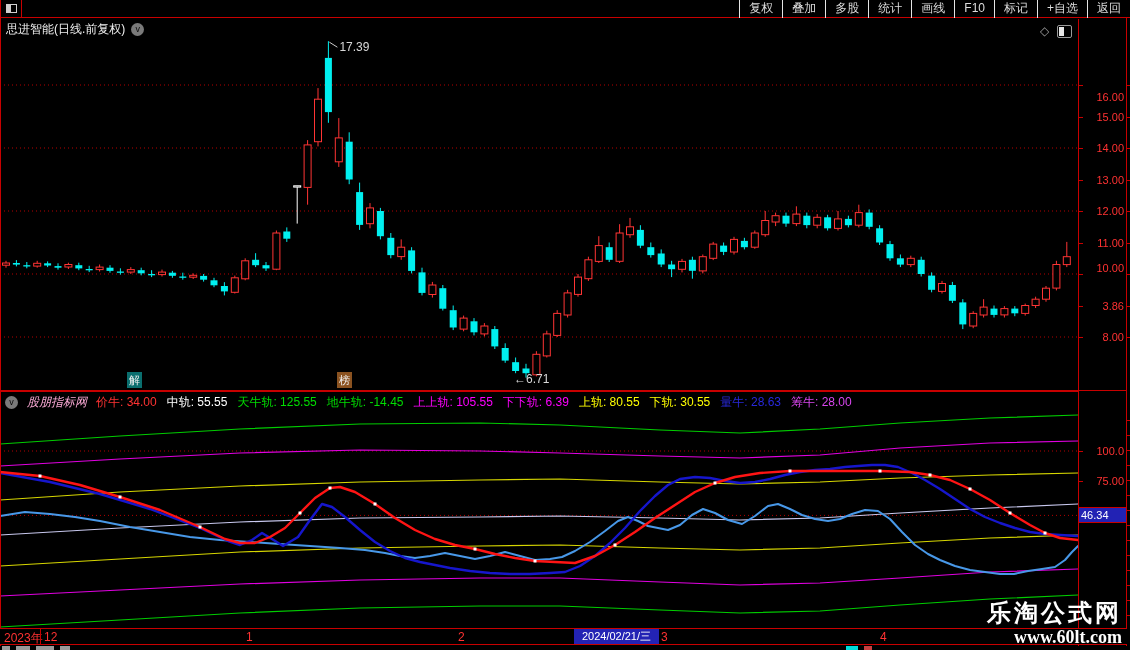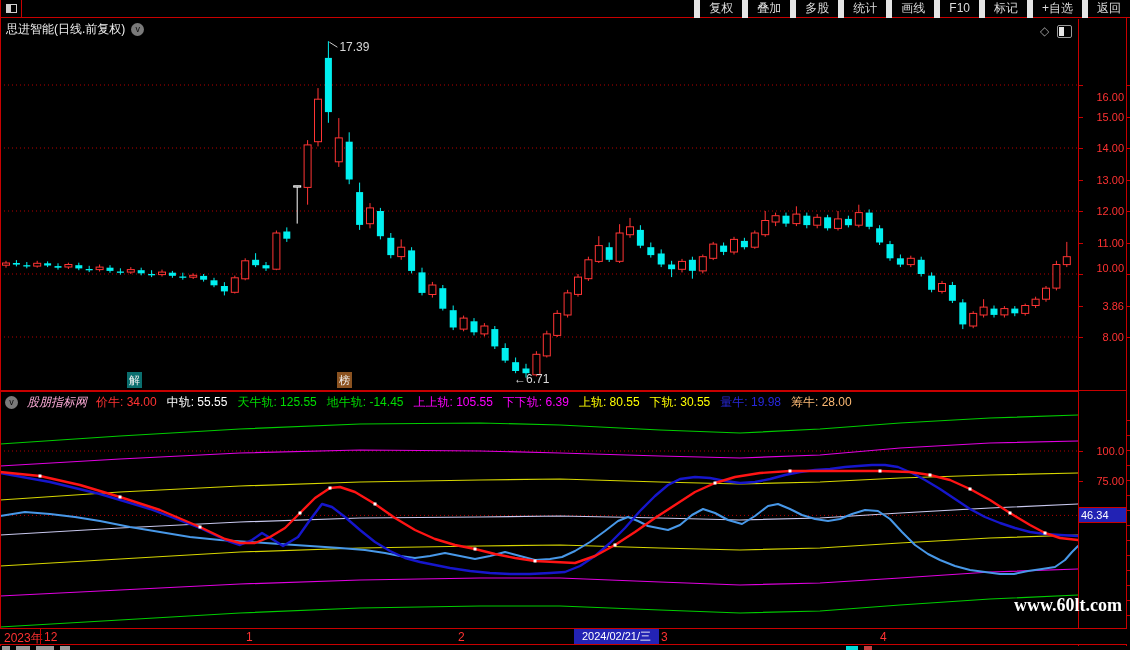--- a/index.html
+++ b/index.html
@@ -8,21 +8,21 @@
   .abs { position:absolute; }
   
   #toolbar { left:0; top:0; width:1130px; height:18px; border-bottom:1px solid #c80000; display:flex; align-items:center; font-size:12px; background:#000; z-index:20; }
   #win-icon-box { width:22px; height:18px; border-right:1px solid #c80000; border-left:1px solid #c80000; display:flex; align-items:center; justify-content:center; }
   .win-glyph { width:11px; height:9px; border:1px solid #cfcfcf; position:relative; }
   .win-glyph::after { content:""; position:absolute; left:0; top:0; width:4px; height:7px; background:#cfcfcf; }
   #periods { display:flex; gap:11px; padding-left:8px; }
   .period { color:#dcdcdc; cursor:default; white-space:nowrap; }
   .period.active { color:#00e8e8; }
   #tb-right { margin-left:auto; display:flex; height:18px; align-items:center; }
-  .tb-btn { padding:0 9px; border-left:6px solid #e5e5e5; height:18px; line-height:17px; white-space:nowrap; }
+  .tb-btn { padding:0 9px; border-left:1px solid #e5e5e5; height:18px; line-height:17px; white-space:nowrap; }
   
   #titlebar { left:0; top:19px; width:1078px; height:21px; display:flex; align-items:center; font-size:12px; }
   #title-text { color:#f0f0f0; padding-left:6px; }
   .circ-icon { width:13px; height:13px; border-radius:50%; background:#7a7a7a; color:#0a0a0a; font-size:9px; line-height:12px; text-align:center; margin-left:6px; }
   #title-right-icons { position:absolute; left:1040px; top:24px; display:flex; gap:8px; align-items:center; }
   .diamond { color:#9a9a9a; font-size:12px; }
   .mini-win { width:15px; height:13px; border:1px solid #9a9a9a; border-radius:2px; position:relative; }
   .mini-win::after { content:""; position:absolute; left:1px; top:1px; width:5px; height:9px; background:#e6e6e6; }
   
   #main-svg { position:absolute; left:0; top:40px; }
@@ -307,22 +307,22 @@
   <span id="ind-name">股朋指标网</span>
   <span id="ind-fields" style="display:flex; gap:10px;">
       <span style="color: rgb(255, 50, 50); text-align: right;">价牛: 34.00</span>
       <span style="color: rgb(255, 255, 255);">中轨: 55.55</span>
       <span style="color: rgb(0, 221, 0);">天牛轨: 125.55</span>
       <span style="color: rgb(0, 221, 0);">地牛轨: -14.45</span>
       <span style="color: rgb(255, 0, 255);">上上轨: 105.55</span>
       <span style="color: rgb(255, 0, 255);">下下轨: 6.39</span>
       <span style="color: rgb(255, 255, 0);">上轨: 80.55</span>
       <span style="color: rgb(255, 255, 0);">下轨: 30.55</span>
-      <span style="color: rgb(40, 40, 220);">量牛: 19.98</span>
-      <span style="color: #fdba74;">筹牛: 28.00</span>
+      <span style="color: rgb(40, 40, 220);">量牛: 28.63</span>
+      <span style="color: #d946ef;">筹牛: 28.00</span>
     </span>
 </div>
 
 <svg id="ind-svg" width="1078" height="215">
     <line x1="0" y1="38.0" x2="1078" y2="38.0" stroke="#b40000" stroke-width="1" stroke-dasharray="1 3"></line>
     <line x1="0" y1="102.4" x2="1078" y2="102.4" stroke="#b40000" stroke-width="1" stroke-dasharray="1 3"></line>
     <polyline points="0,31.0 120,23.0 240,16.0 360,11.0 480,10.0 560,12.0 660,17.0 740,20.0 820,16.0 900,10.0 990,5.0 1078,2.0" fill="none" stroke="#00cc00" stroke-width="1.2" stroke-linejoin="round" stroke-linecap="round"></polyline>
     <polyline points="0,53.0 120,46.0 240,40.0 360,37.0 480,38.0 560,40.0 660,43.0 740,45.0 820,42.0 900,35.0 990,30.0 1078,28.0" fill="none" stroke="#e000e0" stroke-width="1.2" stroke-linejoin="round" stroke-linecap="round"></polyline>
     <polyline points="0,87.0 120,79.0 240,73.0 360,69.0 480,67.0 560,66.0 660,69.0 740,71.0 820,69.0 900,65.0 990,62.0 1078,60.0" fill="none" stroke="#d6d600" stroke-width="1.2" stroke-linejoin="round" stroke-linecap="round"></polyline>
     <polyline points="0,122.0 120,115.0 240,109.0 360,105.0 480,104.0 560,103.0 660,105.0 740,107.0 820,105.0 900,100.0 990,95.0 1078,91.0" fill="none" stroke="#c8c8ee" stroke-width="1.2" stroke-linejoin="round" stroke-linecap="round"></polyline>
@@ -354,20 +354,21 @@
 <span class="xlab" style="left:4px;">2023年</span>
 <div class="xtick-major" style="left:40px; z-index:7;"></div>
 <div id="x-hl" style="left: 574px; width: 85px;">2024/02/21/三</div>
 
 <div class="vline" style="left:0; top:0; height:650px;"></div>
 <div class="vline" style="left:1078px; top:19px; height:631px;"></div>
 <div class="vline" style="left:1126px; top:0; height:650px;"></div>
 <div class="hline" style="left:0; top:390px; width:1127px;"></div>
 
 <div id="watermark">
+  <div id="wm1">乐淘公式网</div>
   <div id="wm2">www.60lt.com</div>
 </div>
 
 <div id="sliver" class="abs">
     <div class="sliv" style="left: 2px; width: 8px; background: rgb(154, 154, 154);"></div>
     <div class="sliv" style="left: 16px; width: 14px; background: rgb(154, 154, 154);"></div>
     <div class="sliv" style="left: 36px; width: 18px; background: rgb(154, 154, 154);"></div>
     <div class="sliv" style="left: 60px; width: 10px; background: rgb(154, 154, 154);"></div>
     <div class="sliv" style="left: 846px; width: 12px; background: rgb(0, 220, 220);"></div>
     <div class="sliv" style="left: 864px; width: 8px; background: rgb(200, 64, 64);"></div>

